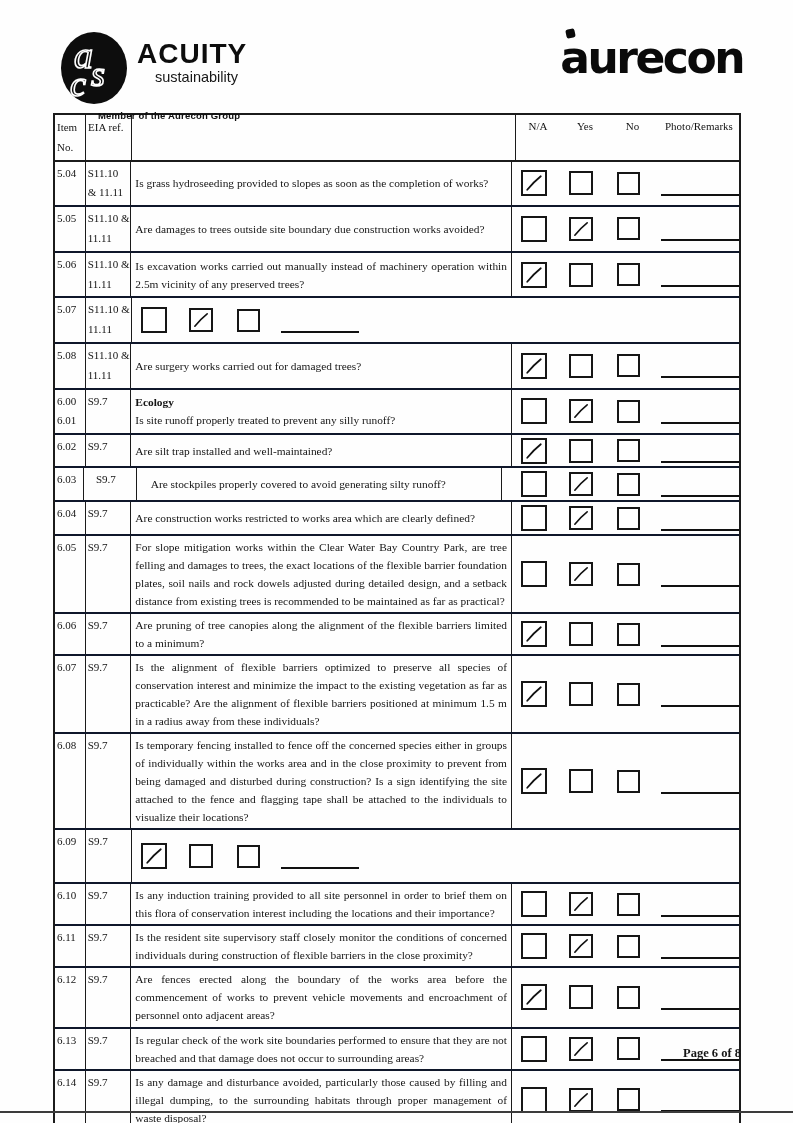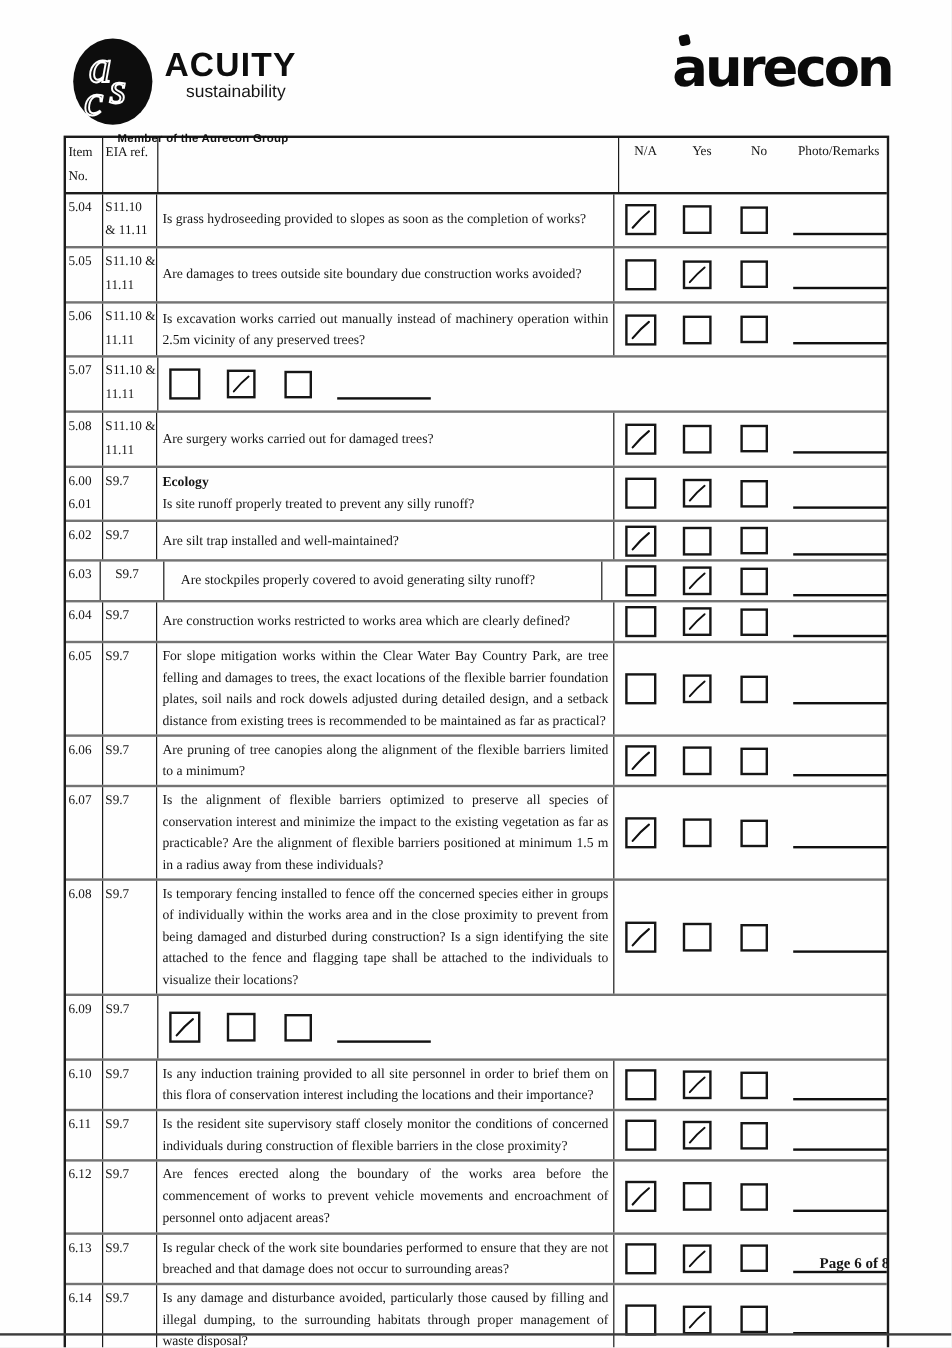--- a/index.html
+++ b/index.html
@@ -52,21 +52,21 @@
     color: #101010;
   }
 
   
   .tbl {
     margin: 5px 0 0 53px;
     width: 688px;
     border: 2px solid #1b1b1b;
     border-bottom-width: 2.5px;
   }
-  .row { display: flex; border-bottom: 2px solid #737373; }
+  .row { display: flex; border-bottom: 2px solid #0f172a; }
   .row:last-child { border-bottom: none; }
   .cell { border-right: 1.5px solid #1b1b1b; }
   .cell.checks { border-right: none; }
 
   .cell.item  { width: 31px;  padding: 2px 1px 2px 2px; font-size: 11px; white-space: pre-line; line-height: 1.8; }
   .cell.eia   { width: 46px;  padding: 2px 0 2px 2px;  font-size: 11px; white-space: pre-line; line-height: 1.8; }
   .cell.q     { width: 384px; padding: 2px 4px 2px 4px; font-size: 11.4px; line-height: 1.58;
                 display: flex; flex-direction: column; justify-content: center; }
   .q-head { font-weight: bold; }
   .q-text { text-align: justify; }

